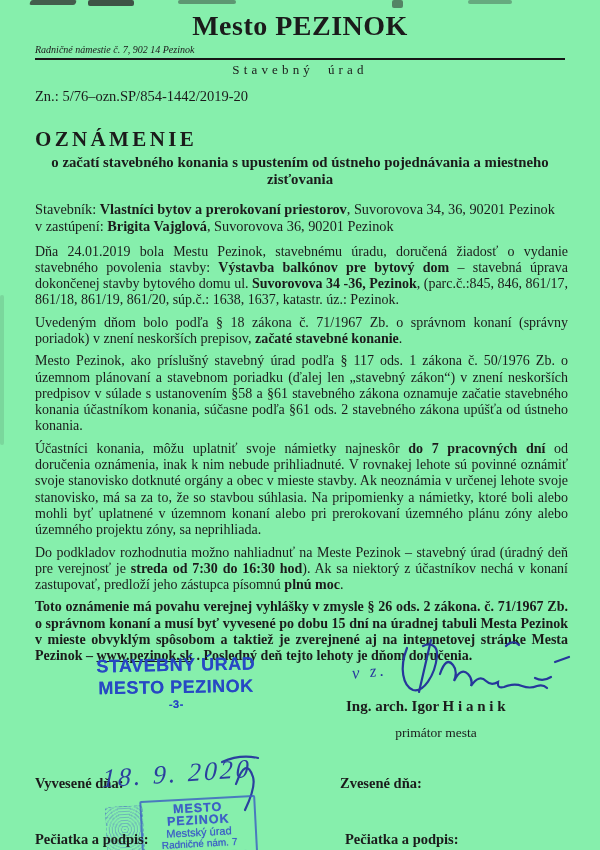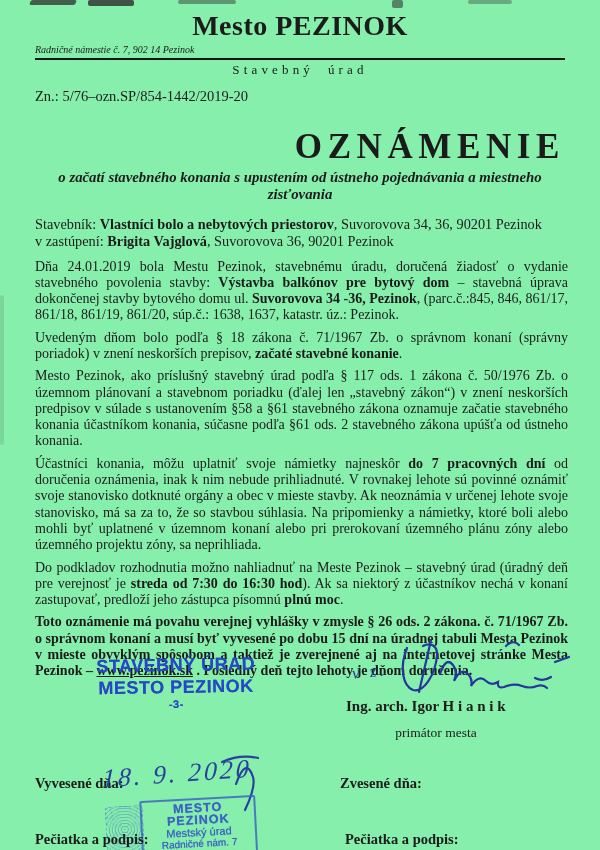--- a/index.html
+++ b/index.html
@@ -18,22 +18,22 @@
   .art.a6{left:0;top:295px;width:4px;height:150px;opacity:.12;}
 
   
   .org-name{margin:10px 35px 0;text-align:center;font-size:28px;font-weight:bold;letter-spacing:.5px;}
   .org-address{margin:2px 35px 0;font-size:10px;font-style:italic;}
   .rule{margin:3px 35px 0;border-top:2px solid #161616;}
   .department{margin:2px 35px 0;text-align:center;font-size:13px;letter-spacing:.32em;word-spacing:.5em;}
   .meta{margin:10px 35px 0;font-size:14.5px;line-height:16.5px;}
 
   
-  .doc-title{margin:22px 35px 0;text-align:right;font-size:35px;font-weight:bold;letter-spacing:.16em;}
-  .doc-subtitle{margin:2px 30px 0;text-align:center;font-size:14.8px;font-weight:bold;font-style:italic;}
+  .doc-title{margin:22px 35px 0;text-align:left;font-size:21px;font-weight:bold;letter-spacing:.16em;}
+  .doc-subtitle{margin:2px 30px 0;text-align:center;font-size:14.8px;font-weight:bold;}
 
   
   .parties{margin:13px 32px 0 35px;font-size:14.3px;line-height:17px;}
 
   
   .para{margin:6px 32px 0 35px;font-size:14px;line-height:16.3px;text-align:justify;}
   .para:first-of-type{margin-top:9px;}
   .b{font-weight:bold;}
   .u{text-decoration:underline;}
 
@@ -105,21 +105,21 @@
   <div class="department">Stavebný úrad</div>
 
   <div class="meta">
     <div>Zn.: 5/76–ozn.SP/854-1442/2019-20</div>
   </div>
 
   <div class="doc-title">OZNÁMENIE</div>
   <div class="doc-subtitle">o začatí stavebného konania  s upustením od ústneho pojednávania a miestneho zisťovania</div>
 
   <div class="parties">
-    <div><span>Stavebník:   </span><span class="b">Vlastníci bolo a nebytových priestorov</span><span>, Suvorovova 34, 36, 90201 Pezinok</span></div>
+    <div><span>Stavebník:   </span><span class="b">Vlastníci bytov a prerokovaní priestorov</span><span>, Suvorovova 34, 36, 90201 Pezinok</span></div>
     <div><span>v zastúpení: </span><span class="b">Brigita Vajglová</span><span>, Suvorovova 36, 90201 Pezinok</span></div>
   </div>
 
   <p class="para"><span>Dňa 24.01.2019 bola Mestu Pezinok, stavebnému úradu,  doručená žiadosť o vydanie stavebného povolenia stavby: </span><span class="b">Výstavba balkónov pre bytový dom</span><span> – stavebná úprava dokončenej stavby bytového domu ul. </span><span class="b">Suvorovova 34 -36, Pezinok</span><span>, (parc.č.:845, 846, 861/17, 861/18, 861/19, 861/20, súp.č.: 1638, 1637, katastr. úz.: Pezinok.</span></p>
   <p class="para"><span>Uvedeným dňom bolo podľa § 18 zákona č. 71/1967 Zb. o správnom konaní (správny poriadok) v znení neskorších prepisov, </span><span class="b">začaté stavebné konanie</span><span>.</span></p>
   <p class="para"><span>Mesto Pezinok, ako príslušný stavebný úrad podľa § 117 ods. 1 zákona č. 50/1976 Zb. o územnom plánovaní a stavebnom poriadku (ďalej len „stavebný zákon“) v znení neskorších predpisov v súlade s ustanovením §58 a §61 stavebného zákona oznamuje začatie stavebného konania účastníkom konania, súčasne podľa §61 ods. 2 stavebného zákona upúšťa od ústneho konania.</span></p>
   <p class="para"><span>Účastníci konania, môžu uplatniť svoje námietky najneskôr </span><span class="b">do 7 pracovných dní</span><span> od doručenia oznámenia, inak k nim nebude prihliadnuté. V rovnakej lehote sú povinné oznámiť svoje stanovisko dotknuté orgány a obec v mieste stavby. Ak neoznámia v určenej lehote svoje stanovisko, má sa za to, že so stavbou súhlasia. Na pripomienky a námietky, ktoré boli alebo mohli byť uplatnené v územnom konaní alebo pri prerokovaní územného plánu zóny alebo územného projektu zóny, sa neprihliada.</span></p>
   <p class="para"><span>Do podkladov rozhodnutia možno nahliadnuť na Meste Pezinok – stavebný úrad (úradný deň pre verejnosť je </span><span class="b">streda od 7:30 do 16:30 hod</span><span>). Ak sa niektorý z účastníkov nechá v konaní zastupovať, predloží jeho zástupca písomnú </span><span class="b">plnú moc</span><span>.</span></p>
   <p class="para"><span class="b">Toto oznámenie má povahu verejnej vyhlášky v zmysle § 26 ods. 2 zákona. č. 71/1967 Zb. o správnom konaní a musí byť vyvesené po dobu 15 dní na úradnej tabuli Mesta Pezinok v mieste obvyklým spôsobom a taktiež je zverejnené aj na internetovej stránke Mesta Pezinok – </span><span class="b u">www.pezinok.sk</span><span class="b"> . Posledný deň tejto lehoty je dňom doručenia.</span></p>
 

